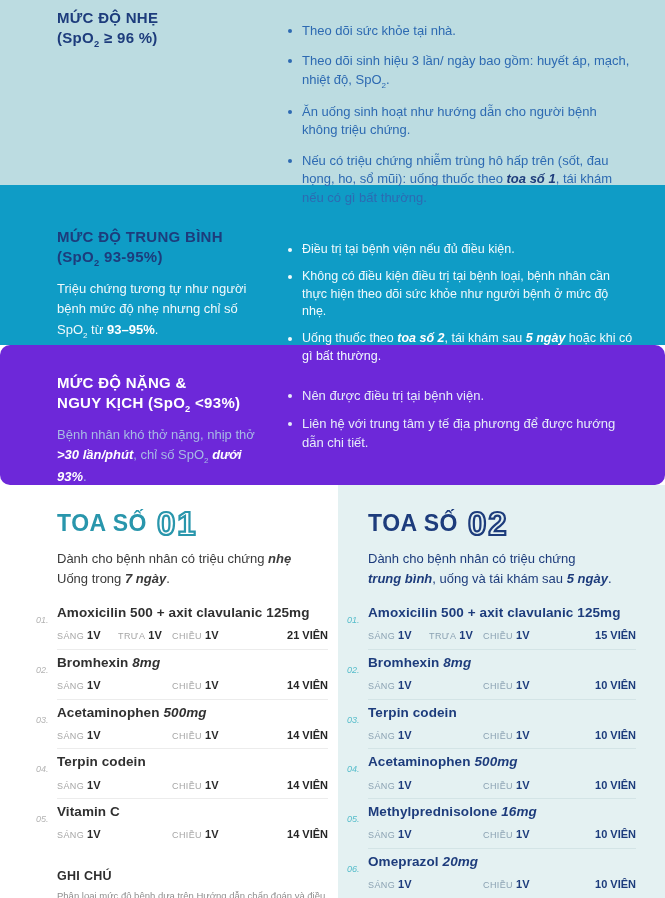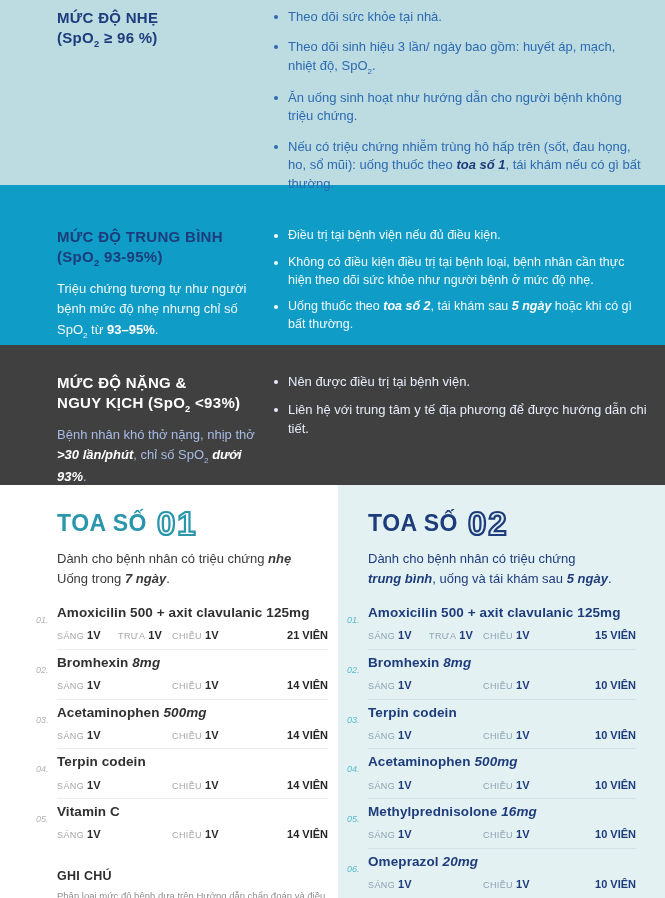--- a/index.html
+++ b/index.html
@@ -5,35 +5,35 @@
   html,body { margin:0; padding:0; }
   body { width:665px; height:898px; font-family:"Liberation Sans", sans-serif; background:#fff; }
   .page { position:relative; width:665px; height:898px; overflow:hidden; background:#fff; }
 
   
   .sec { display:flex; box-sizing:border-box; }
   .sec .left  { flex:none; width:205px; margin-left:57px; }
   .sec .right { flex:none; width:375px; margin-left:10px; }
   .sec1 { height:185px; background:#bcdce1; padding-top:8px; }
   .sec2 { height:160px; background:#0f9cc6; padding-top:42px; }
-  .sec3 { height:140px; background:#404040; padding-top:28px; }
+  .sec3 { height:140px; background:#6d28d9; padding-top:28px;border-radius:10px; }
 
   .h { font-size:15px; font-weight:800; letter-spacing:.3px; line-height:1.3; }
   .sec1 .h, .sec2 .h { color:#1d3c7c; }
   .sec3 .h { color:#ffffff; }
   sub { font-size:62%; }
 
   .body { margin-top:10px; font-size:13px; line-height:1.58; }
   .sec1 .body { color:#3f7ab8; }
   .sec2 .body { color:#f0f9fc; }
   .sec2 .body .b  { font-weight:bold; color:#ffffff; }
   .sec3 .body { color:#a8bbe4; }
   .sec3 .body .bi { color:#ffffff; }
 
-  ul.bul { list-style:none; margin:0; padding:0; }
+  ul.bul { list-style:none; margin:14px; padding:0; }
   ul.bul li { position:relative; padding-left:16px; font-size:13px; line-height:1.42; }
   .sec1 ul.bul li { color:#2d6ab2; margin-bottom:12px; }
   .sec2 ul.bul li { color:#f2fafd; margin-bottom:9px; font-size:12.5px; }
   .sec3 ul.bul li { color:#e6ecf9; margin-bottom:10px; }
   .dot { position:absolute; left:2px; top:7px; width:4px; height:4px; border-radius:50%; background:currentColor; }
   .bi { font-weight:bold; font-style:italic; }
   .sec1 ul.bul .bi { color:#1d3c7c; }
   .sec2 ul.bul .bi, .sec3 ul.bul .bi { color:#ffffff; }
 
   

